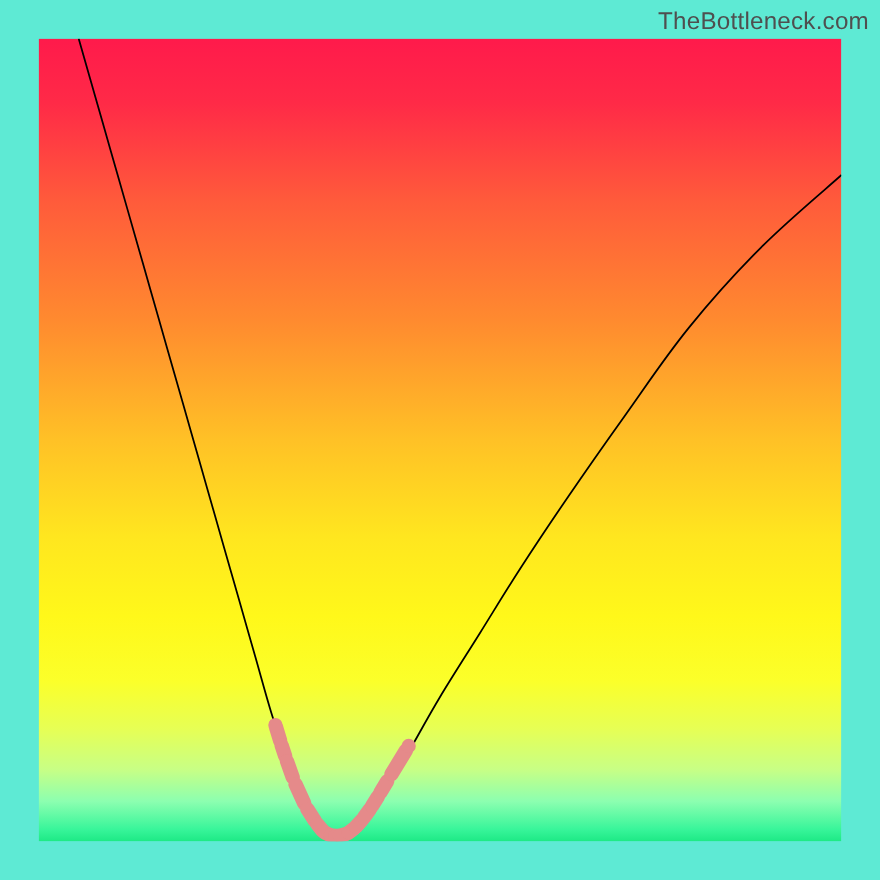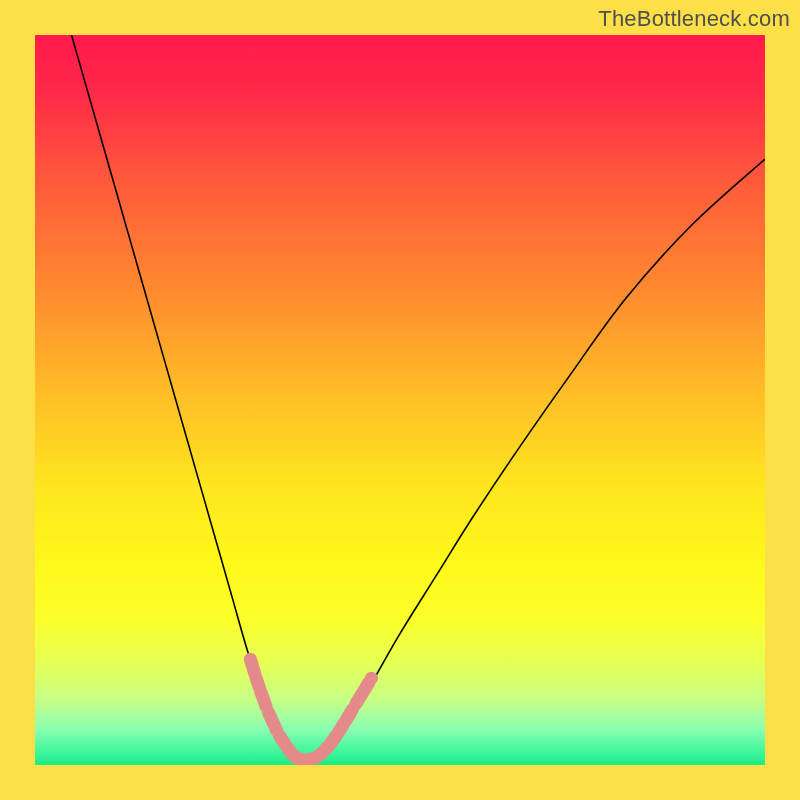--- a/index.html
+++ b/index.html
@@ -8,21 +8,21 @@
     width: 800px;
     height: 800px;
     overflow: hidden;
     background: #000;
     font-family: Arial, Helvetica, sans-serif;
   }
   .frame {
     position: absolute;
     top: 0; left: 0;
     width: 800px; height: 800px;
-    background: #fde047;
+    background: #5eead4;
   }
   .plot {
     position: absolute;
     top: 35px;
     left: 35px;
     width: 730px;
     height: 730px;
     overflow: hidden;
   }
   .watermark {

